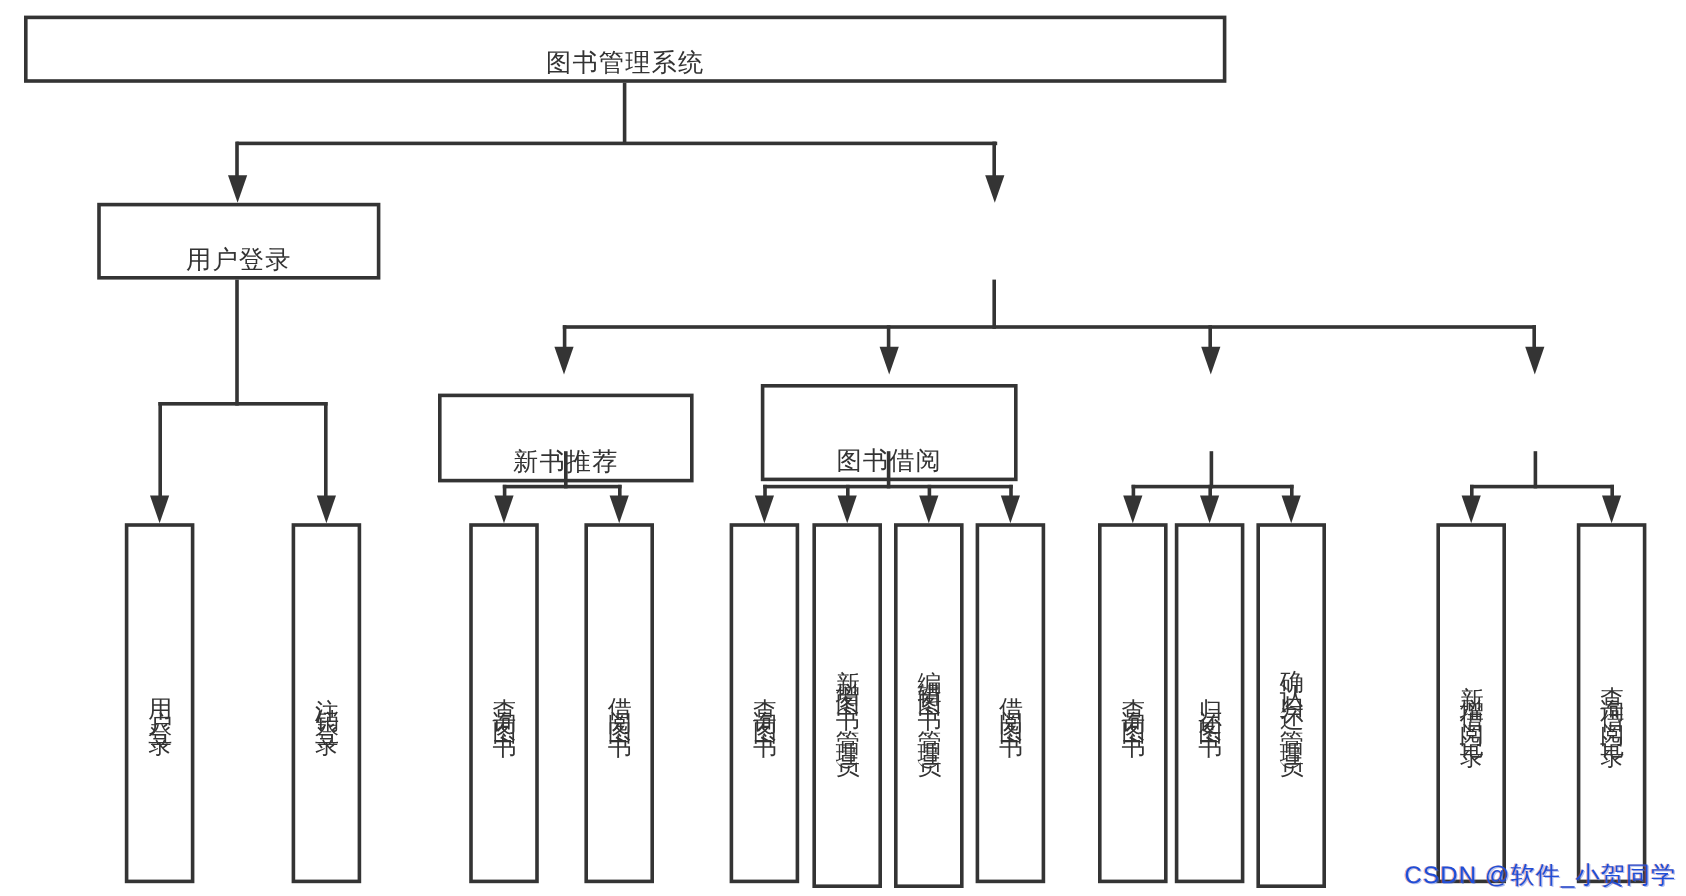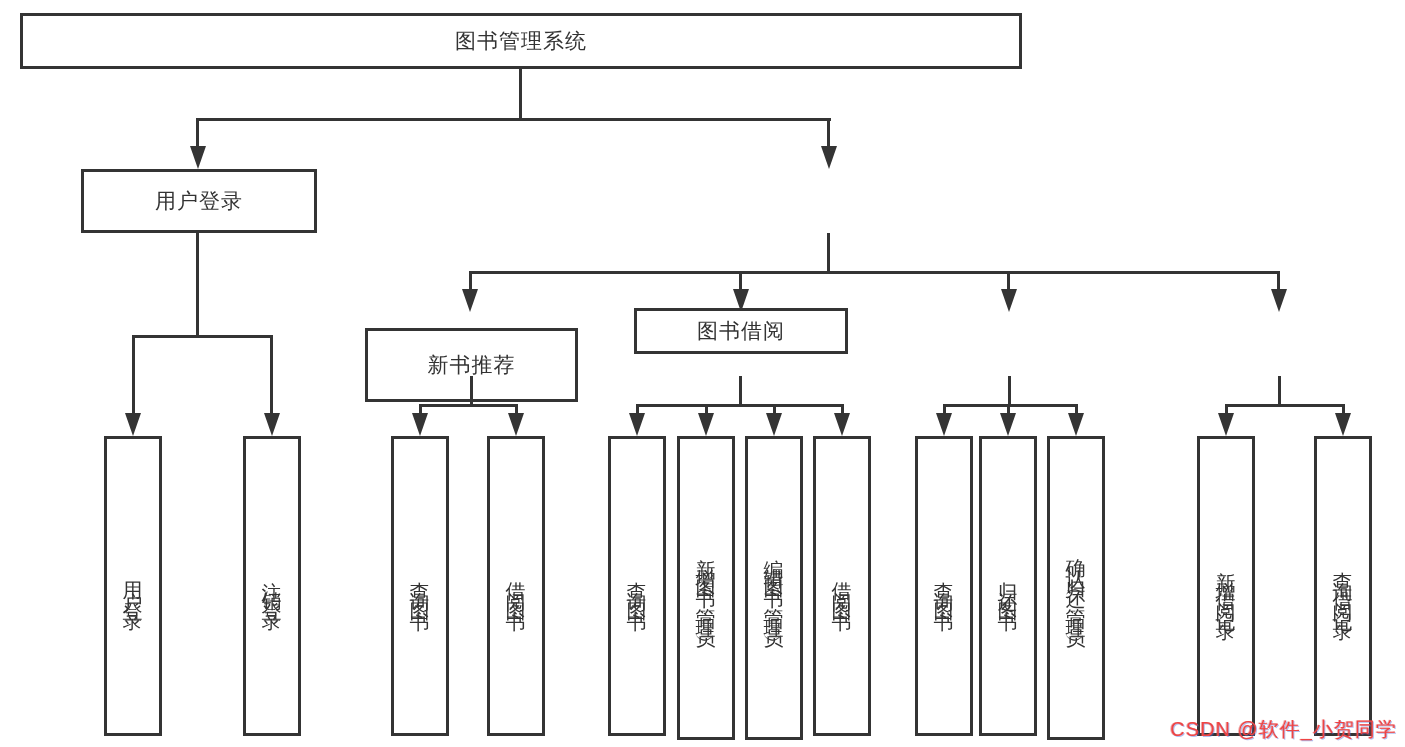--- a/index.html
+++ b/index.html
@@ -10,21 +10,21 @@
     background:#ffffff;
     font-family:"Liberation Sans","DejaVu Sans",sans-serif;
     overflow:hidden;
   }
   .nodebox{
     position:absolute;
     box-sizing:border-box;
     border:3px solid #343434;
     background:#ffffff;
     display:flex;
-    align-items:center;
+    align-items:flex-end;
     justify-content:center;
   }
   .nodebox .lbl{
     font-size:21px;
     color:#333333;
     letter-spacing:1px;
     white-space:nowrap;
   }
   .leaf{
     position:absolute;
@@ -55,21 +55,21 @@
     width:0;height:0;
     border-left:8px solid transparent;
     border-right:8px solid transparent;
     border-top:23px solid #343434;
   }
   .watermark{
     position:absolute;
     right:8px;
     top:716px;
     font-size:20px;
-    color:#ef4444;
+    color:#1d4ed8;
     letter-spacing:1px;
     white-space:nowrap;
     text-shadow:-1px 0 0 rgba(222,80,80,0.45), 1px 1px 0 rgba(80,110,222,0.45);
   }
 </style>
 </head>
 <body>
 
 <div class="canvas">
 
@@ -102,21 +102,21 @@
   <div class="vline" style="left:739px;top:271px;height:22px"></div>
   <div class="arrow" style="left:733px;top:289px"></div>
   <div class="vline" style="left:1007px;top:271px;height:22px"></div>
   <div class="arrow" style="left:1001px;top:289px"></div>
   <div class="vline" style="left:1277px;top:271px;height:22px"></div>
   <div class="arrow" style="left:1271px;top:289px"></div>
 
   <div class="nodebox" style="left:365px;top:328px;width:213px;height:74px">
     <span class="lbl">新书推荐</span>
   </div>
-  <div class="nodebox" style="left:634px;top:308px;width:214px;height:46px">
+  <div class="nodebox" style="left:634px;top:320px;width:214px;height:81px">
     <span class="lbl">图书借阅</span>
   </div>
 
   <div class="vline" style="left:470px;top:376px;height:31px"></div>
   <div class="hline" style="left:419px;top:404px;width:99px"></div>
   <div class="vline" style="left:419px;top:404px;height:10px"></div>
   <div class="arrow" style="left:412px;top:413px"></div>
   <div class="vline" style="left:515px;top:404px;height:10px"></div>
   <div class="arrow" style="left:508px;top:413px"></div>
 

